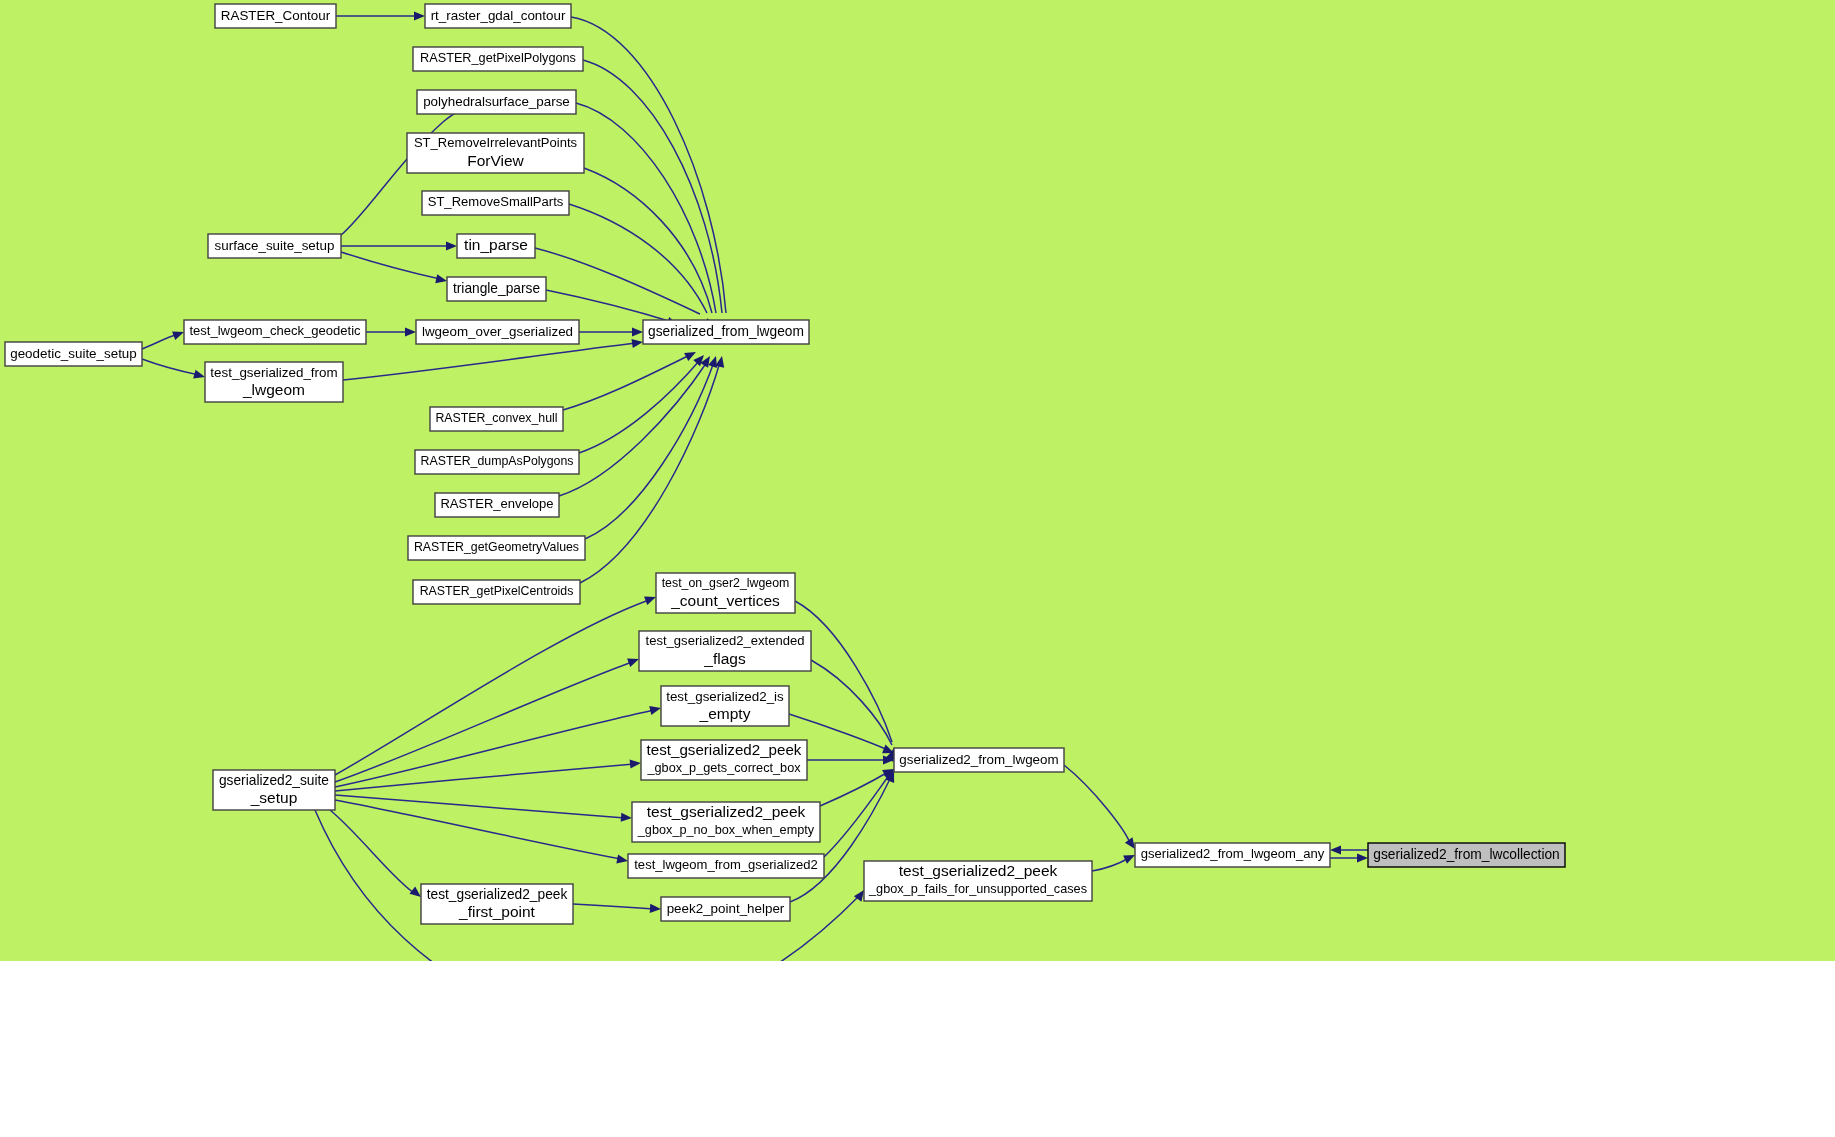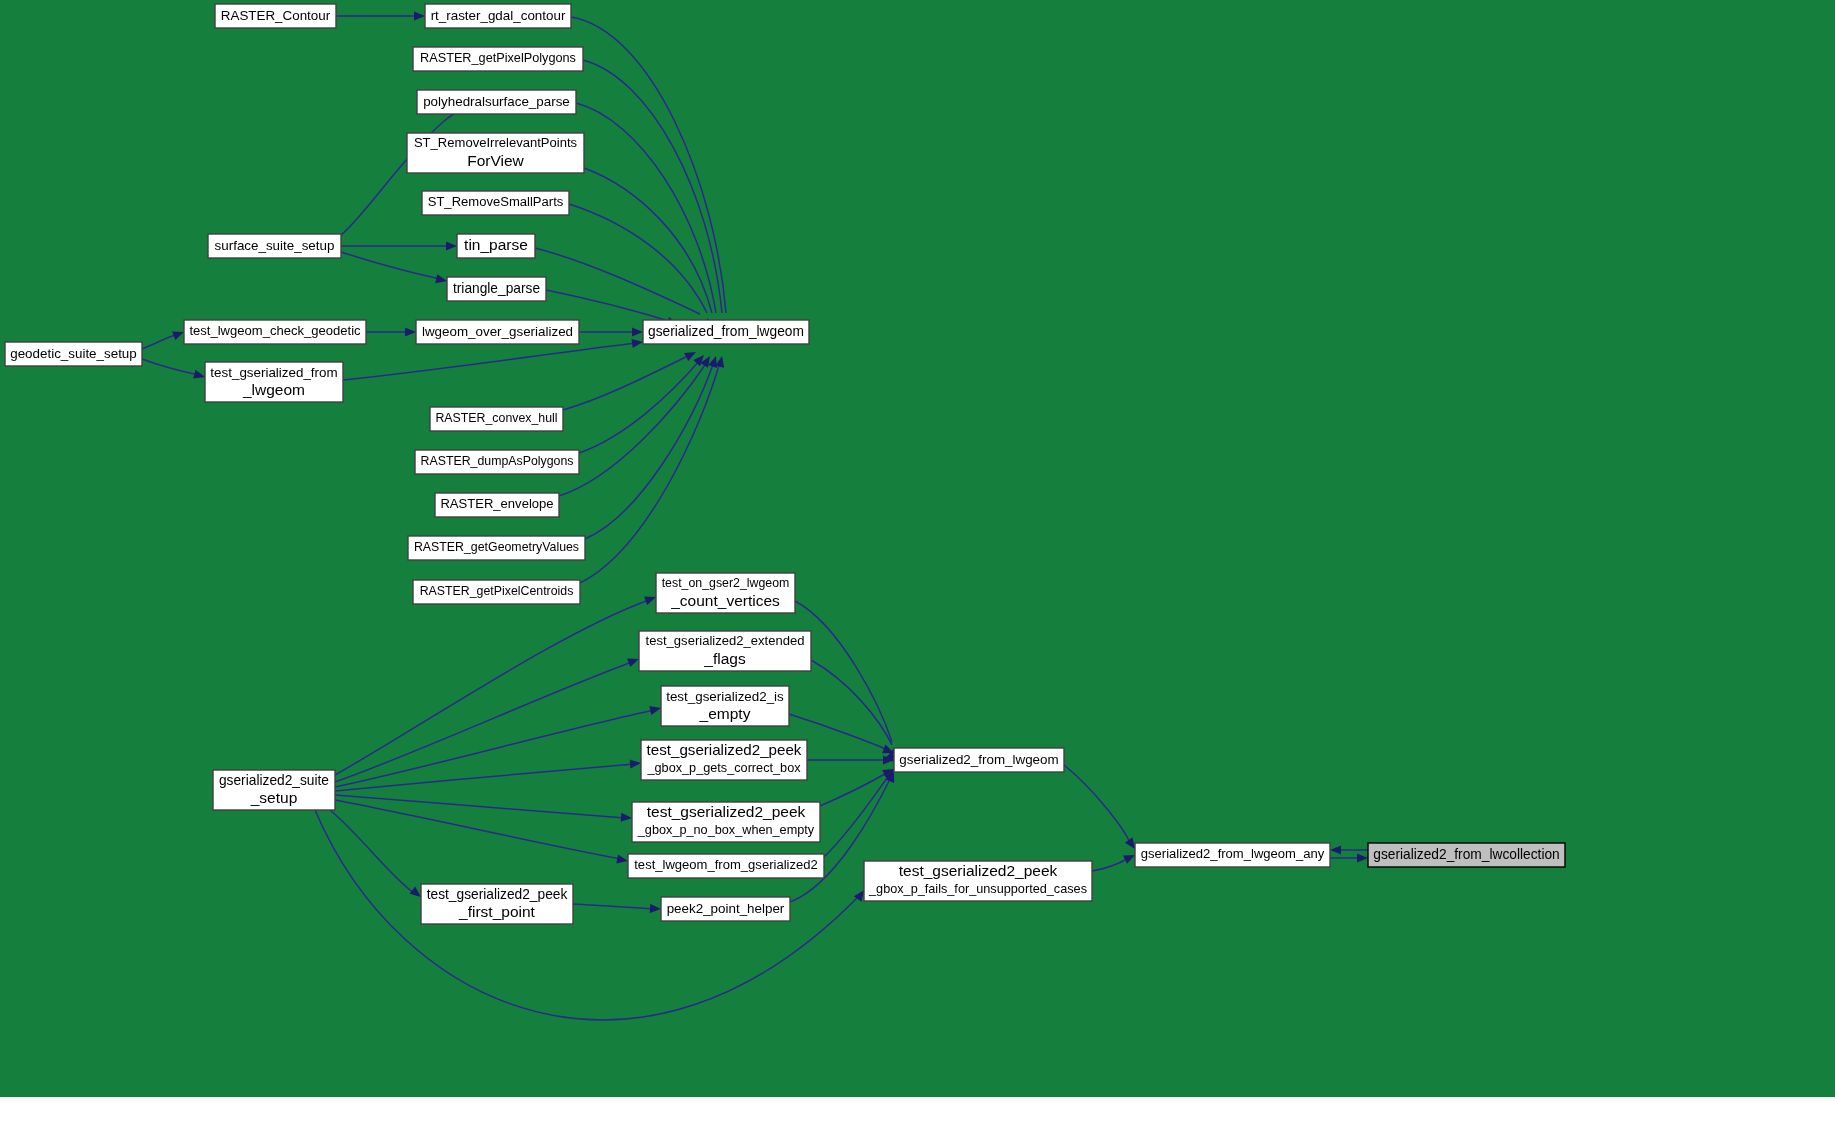--- a/index.html
+++ b/index.html
@@ -3,22 +3,22 @@
 <meta charset="utf-8">
 <style>
   html, body {
     margin: 0;
     padding: 0;
     background: #ffffff;
   }
   #graph-root {
     position: relative;
     width: 1835px;
-    height: 1097px;
-    background: #15803d;
+    height: 961px;
+    background: #bef264;
     font-family: "Liberation Sans", sans-serif;
     overflow: hidden;
     text-decoration: underline;
   }
   svg#callgraph {
     display: block;
     width: 1835px;
     height: 1137px;
   }
   .node-box {

